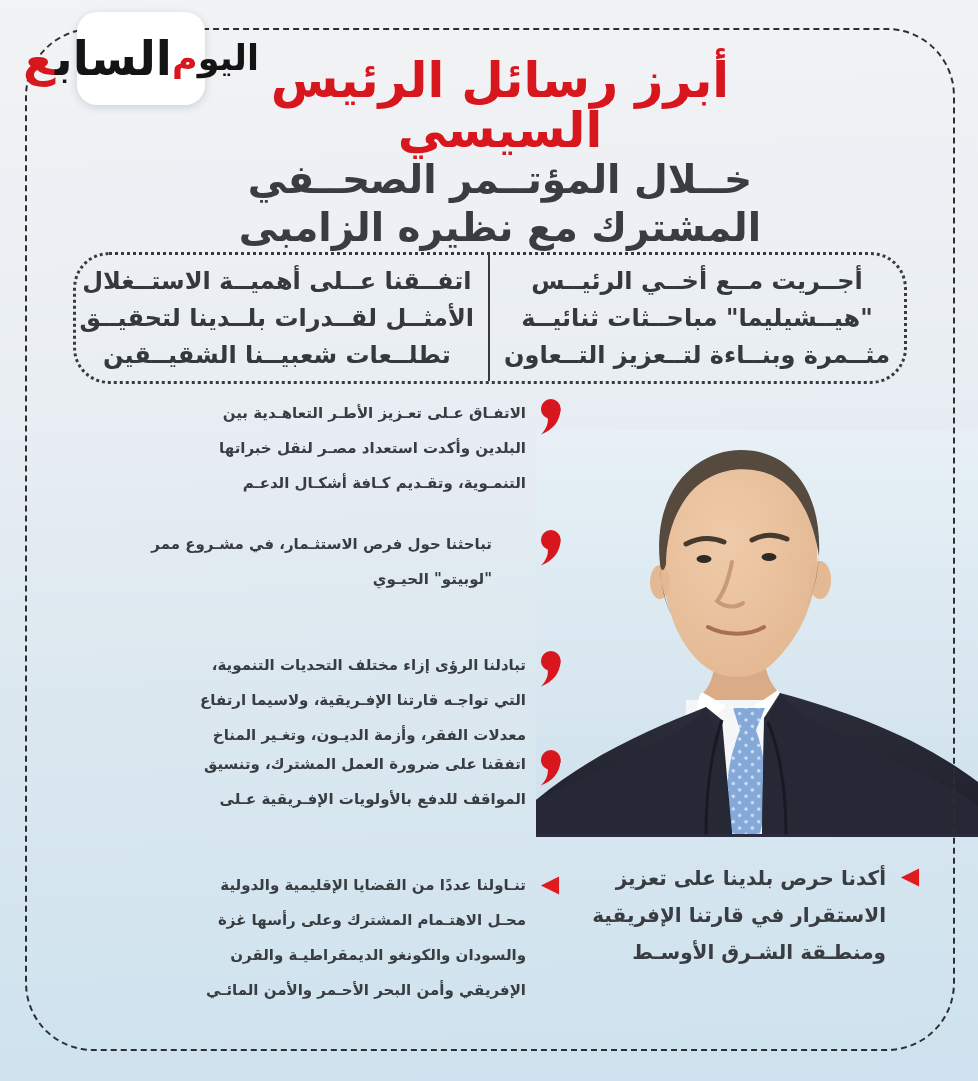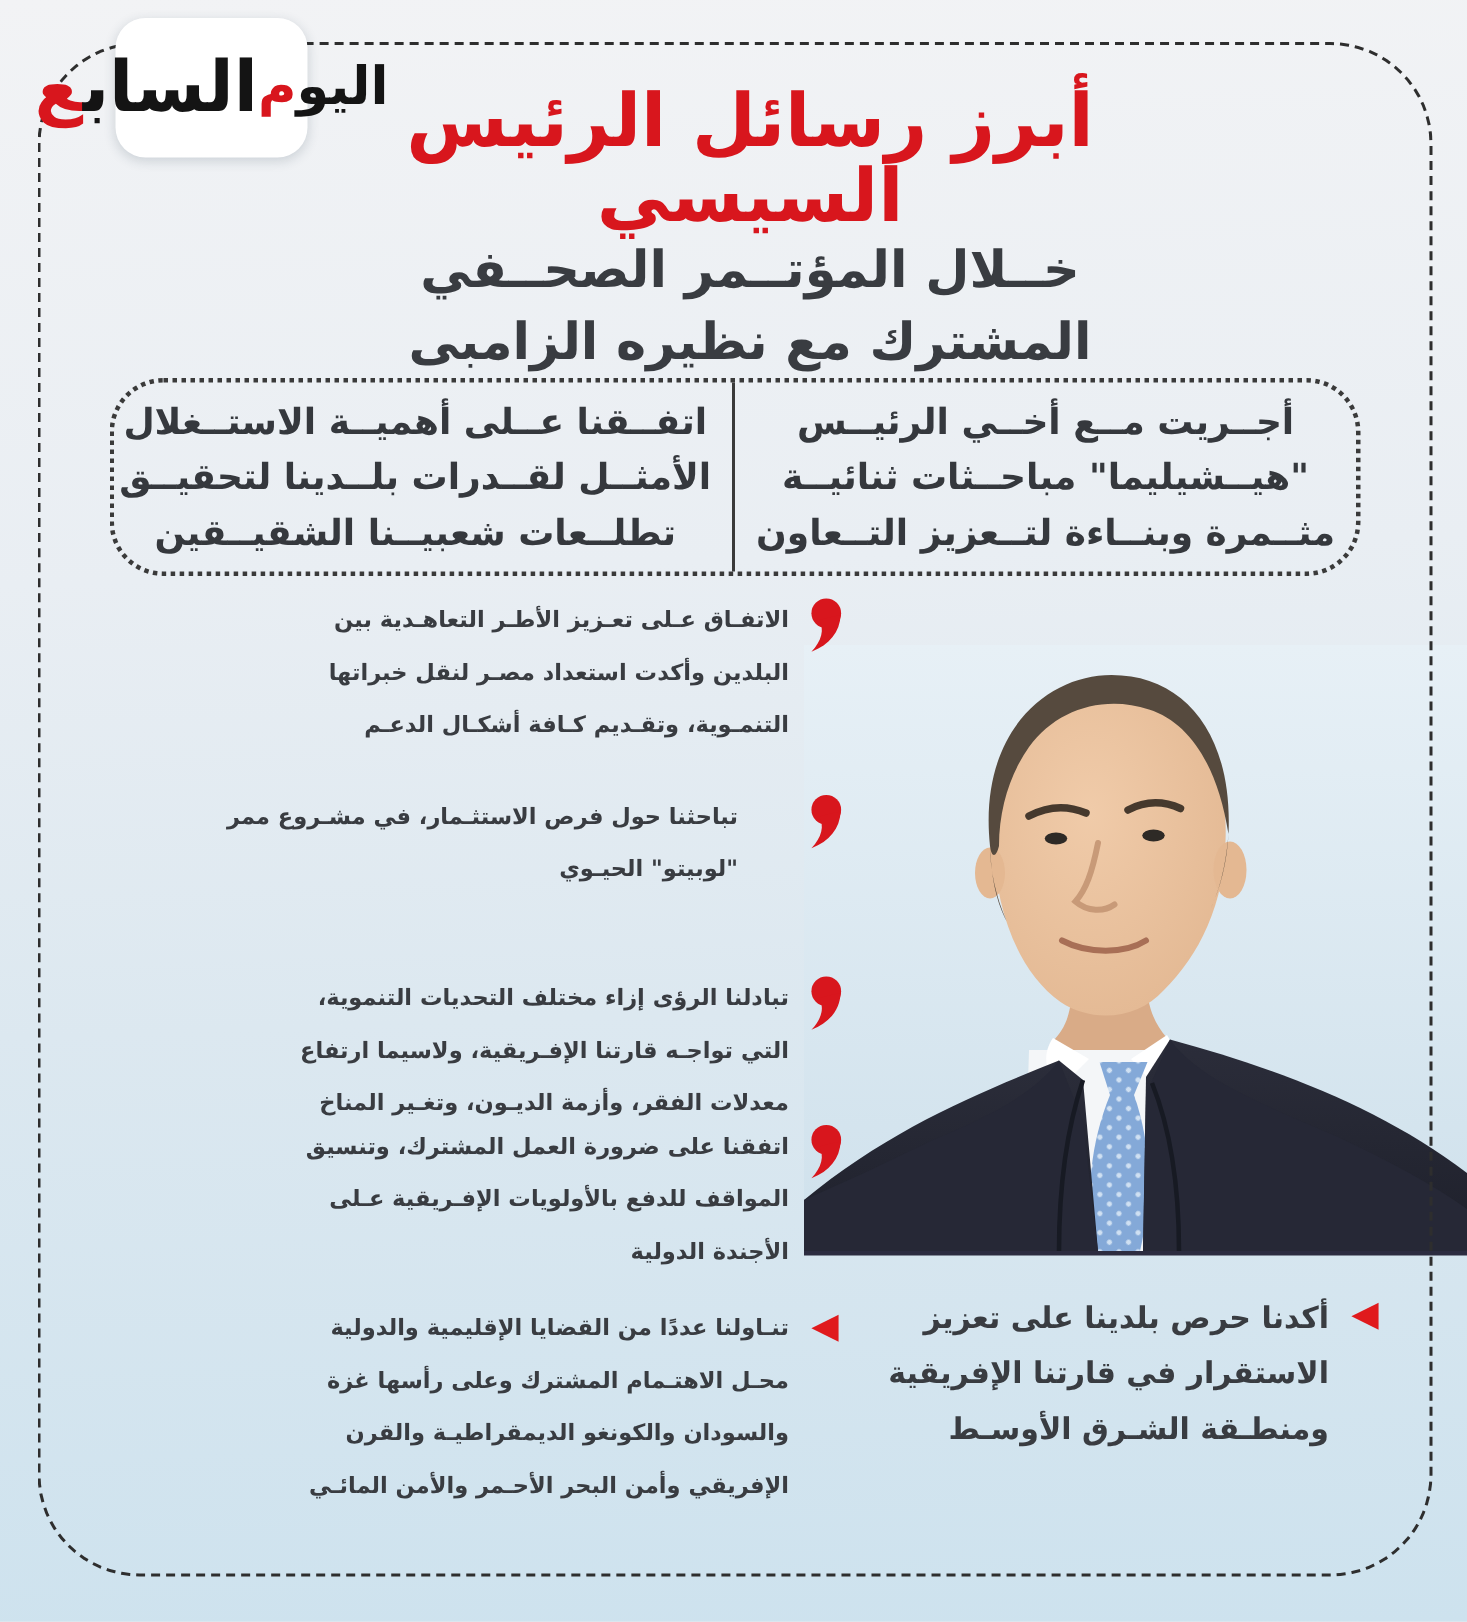--- a/index.html
+++ b/index.html
@@ -23,21 +23,21 @@
   }
   .logo .l1{font-size:35px;color:#141414;letter-spacing:-1px;}
   .logo .l2{font-size:47px;color:#141414;letter-spacing:-1px;}
   .logo .accent{color:#d8161d;}
   
   .title{
     position:absolute;left:185px;top:56px;width:630px;text-align:center;z-index:2;
     font-weight:bold;
   }
   .title .t1{font-size:49px;line-height:50px;color:#d8161d;}
-  .title .t2,.title .t3{font-size:34px;line-height:48px;color:#393c41;}
+  .title .t2,.title .t3{font-size:39px;line-height:48px;color:#393c41;}
   
   .quotes{
     position:absolute;left:73px;top:252px;width:828px;height:126px;
     border:3px dotted #3a3a3a;border-radius:36px;display:flex;z-index:2;
     background:transparent;
   }
   .qcell{
     flex:1;display:flex;flex-direction:column;justify-content:center;align-items:center;
     padding:8px 14px;font-weight:bold;color:#35383d;font-size:24px;line-height:37px;
   }
@@ -199,21 +199,20 @@
   <div class="bullet b4">
     <span class="marker">
       <svg width="27" height="38" viewBox="0 0 30 42">
           <circle cx="16.5" cy="12" r="11" fill="#d8161d"></circle>
           <path d="M27.2 13 C26.5 26 19 35 5.5 40.5 C13 32.5 15.5 24 11 17 Z" fill="#d8161d"></path>
         </svg>
     </span>
     <div class="btxt">
       <div>اتفقنا على ضرورة العمل المشترك، وتنسيق</div>
       <div>المواقف للدفع بالأولويات الإفـريقية عـلى</div>
-      <div>الأجندة الدولية</div>
     </div>
   </div>
 
   <div class="bullet b5">
     <span class="marker tri">
       <svg width="21" height="21" viewBox="0 0 22 22">
           <path d="M21 1.5 L21 20.5 L2 11 Z" fill="#e01a1d"></path>
         </svg>
     </span>
     <div class="btxt">

